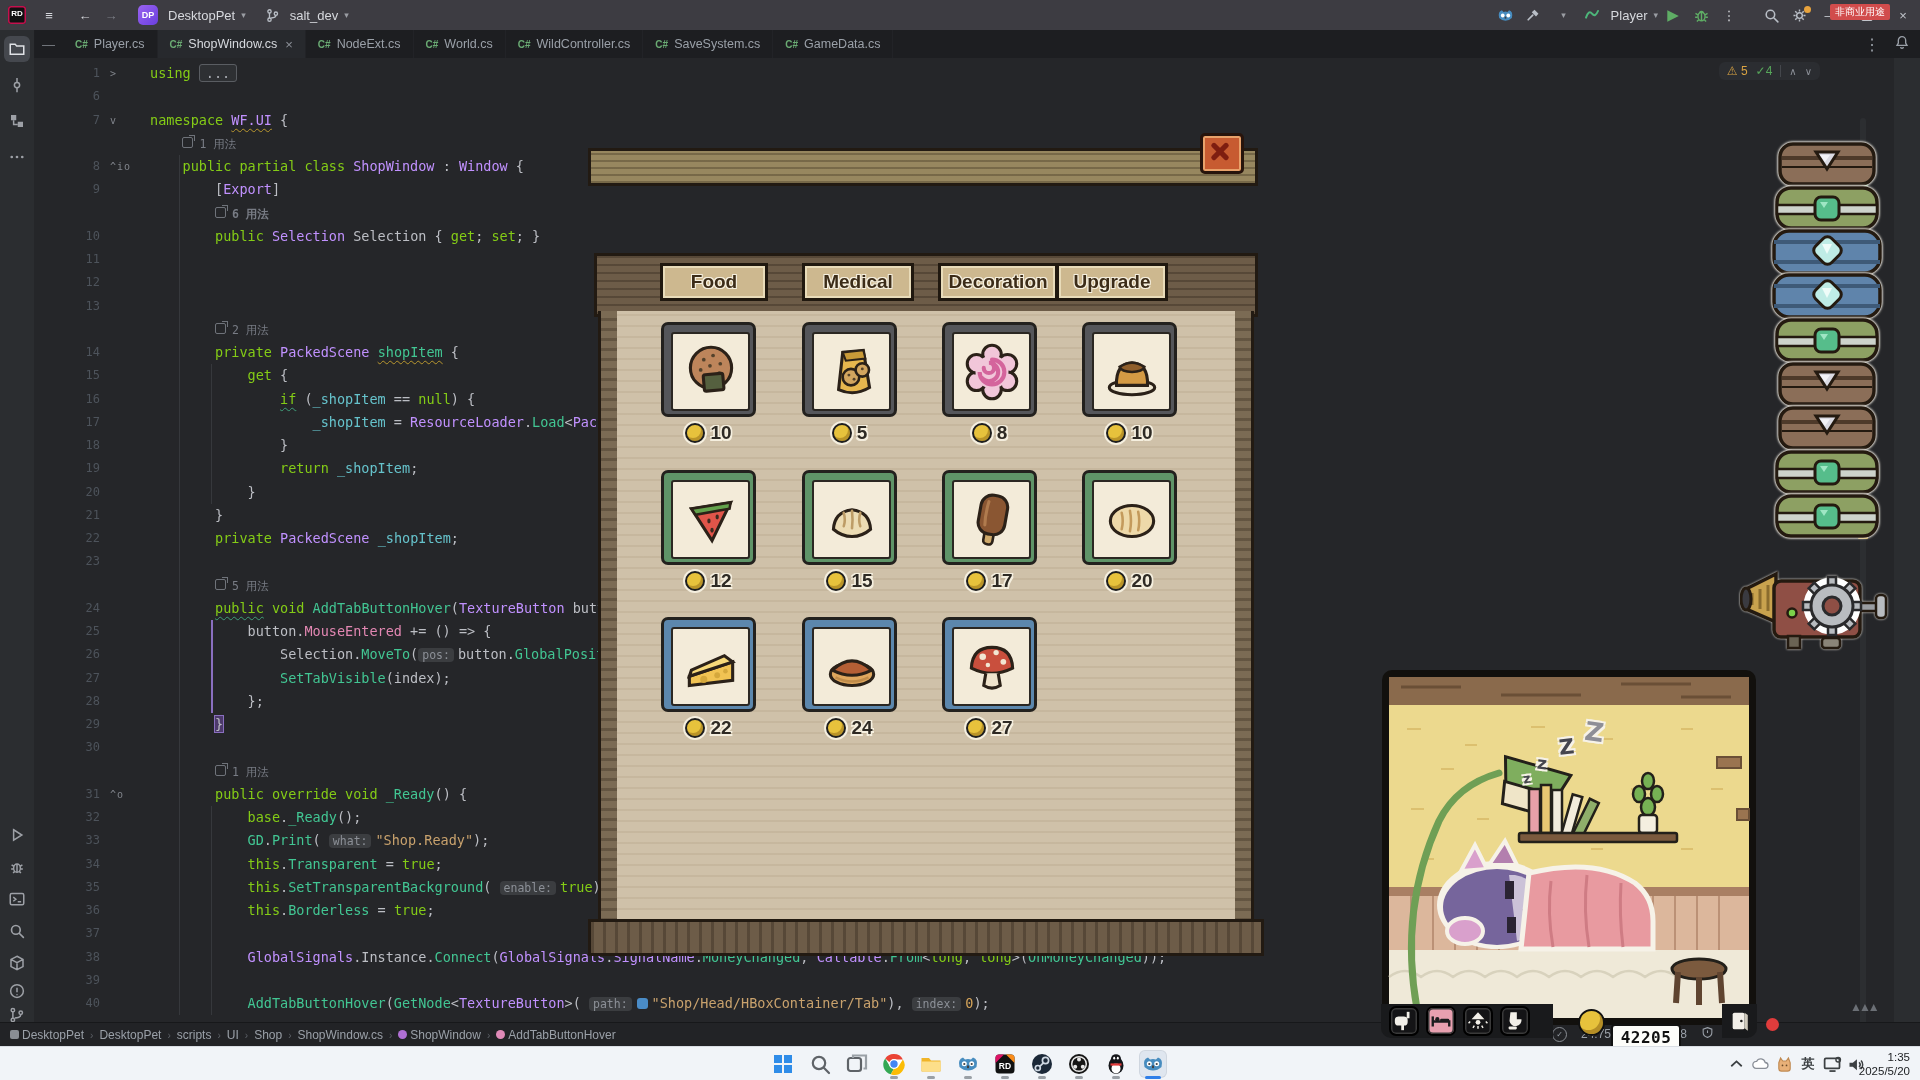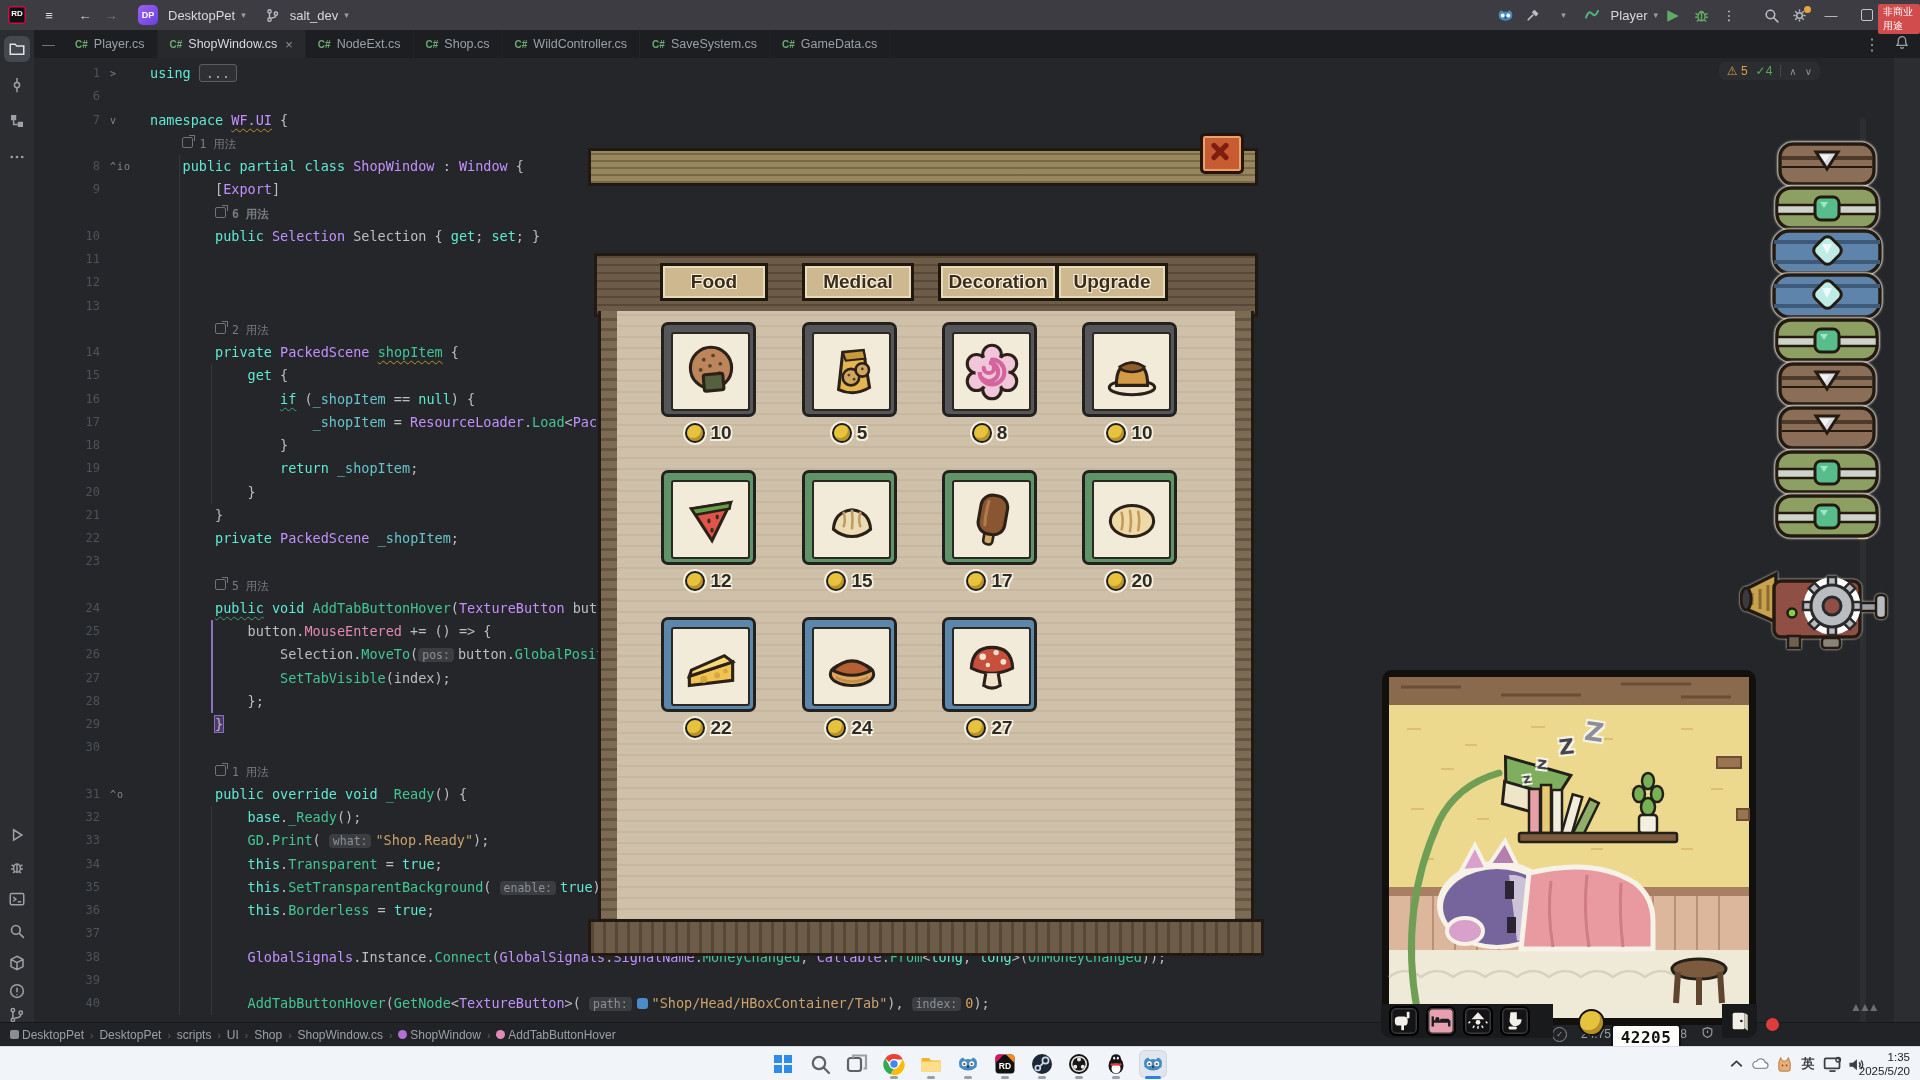--- a/index.html
+++ b/index.html
@@ -34,21 +34,21 @@
   .stripe-ic{position:absolute;left:4px;width:26px;height:26px;display:flex;align-items:center;justify-content:center;color:#9da0a6;border-radius:6px;}
   .stripe-ic.active{background:#45484e;color:#dfe1e5;}
   #rstripe{position:absolute;right:0;top:58px;width:26px;height:964px;background:#2b2d30;border-left:1px solid #1e1f22;}
 
   
   #editor{position:absolute;left:34px;top:58px;width:1860px;height:964px;background:#252629;overflow:hidden;}
   .crow{display:flex;height:23.25px;line-height:23.25px;font-family:"DejaVu Sans Mono",monospace;font-size:13.5px;}
   .ln{width:66px;flex:none;text-align:right;padding-right:6px;color:#4d535b;font-size:12px;}
   .gut{width:40px;flex:none;color:#80848b;font-size:10px;padding-left:4px;letter-spacing:1px;}
   .cl{white-space:pre;color:#bcbec4;}
-  .k{color:#5eead4}.t{color:#C191FF}.m{color:#42C693}.f{color:#66C3CC}.e{color:#E287B2}
+  .k{color:#84cc16}.t{color:#C191FF}.m{color:#42C693}.f{color:#66C3CC}.e{color:#E287B2}
   .s{color:#C9A26D}.n{color:#D5A45A}.p{color:#BCBEC4}
   .h{background:#3b3d40;color:#8c9097;border-radius:4px;padding:0 4px;margin-right:4px;font-size:11.5px;}
   .fd{border:1px solid #5a5d62;border-radius:3px;background:#2e3033;color:#a9acb2;padding:0 6px;}
   .ni{display:inline-block;width:11px;height:11px;background:#4a8cc7;border-radius:3px;margin:0 4px -1px 1px;}
   .sqy{text-decoration:underline wavy #b8962e 1px;text-underline-offset:3px;}
   .sqg{text-decoration:underline wavy #3f9e7a 1px;text-underline-offset:3px;}
   .bhl{background:#4d3a6b;outline:1px solid #8a6fc0;}
   .u{color:#787c85;font-size:11.5px;font-family:"DejaVu Sans Mono",monospace;}
   .uic{display:inline-block;width:9px;height:9px;border:1px solid #6f737a;border-radius:2px;margin-right:6px;position:relative;top:0px;}
   .uic:after{content:"";position:absolute;right:-3px;top:-3px;width:5px;height:5px;border-top:1px solid #6f737a;border-right:1px solid #6f737a;}
@@ -61,21 +61,21 @@
   #scrolltrack{position:absolute;right:28px;top:60px;width:6px;height:950px;background:#2c2e31;border-radius:3px;}
   .smark{position:absolute;width:10px;height:3px;border-radius:1px;right:26px;}
 
   
   #statusbar{position:absolute;left:0;top:1022px;width:1920px;height:24px;background:#222326;border-top:1px solid #17181a;display:flex;align-items:center;font-size:12px;color:#9aa0a8;}
   #breadcrumbs{display:flex;align-items:center;gap:6px;padding-left:10px;}
   .bc-sep{color:#5c6066;font-size:10px;}
   .bc-ic{display:inline-block;width:9px;height:9px;border-radius:2px;margin-right:3px;}
   #sb-right{position:absolute;left:1550px;top:0;height:24px;display:flex;align-items:center;gap:14px;}
   .sb-check{width:13px;height:13px;border:1px solid #8a8e94;border-radius:50%;display:flex;align-items:center;justify-content:center;font-size:8px;color:#9aa0a8;}
-  #license-badge{position:absolute;left:1830px;top:4px;background:#d14c4c;color:#fff;font-size:10px;border-radius:2px;padding:1px 5px;margin-left:48px;}
+  #license-badge{position:absolute;left:1830px;top:4px;background:#d14c4c;color:#fff;font-size:10px;border-radius:2px;padding:1px 5px;}
   #mountains{position:absolute;left:1850px;top:1000px;color:#6b6f75;font-size:12px;letter-spacing:-3px;z-index:5;}
 
   
   #taskbar{position:absolute;left:0;top:1046px;width:1920px;height:34px;background:#f1f4f8;border-top:1px solid #d9dde3;z-index:90;}
   .tk-ic{position:absolute;top:4px;width:26px;height:26px;display:flex;align-items:center;justify-content:center;border-radius:5px;}
   .tk-ic.running:after{content:"";position:absolute;bottom:-2px;left:9px;width:8px;height:3px;border-radius:2px;background:#9aa0a6;}
   .tk-ic.active{background:#dfe6ef;box-shadow:0 0 0 1px #cfd6df;}
   .tk-ic.active:after{content:"";position:absolute;bottom:-2px;left:5px;width:16px;height:3px;border-radius:2px;background:#2f7fe8;}
   .tray-ic{position:absolute;top:5px;width:24px;height:24px;display:flex;align-items:center;justify-content:center;color:#3c4043;}
   #clock{position:absolute;right:10px;top:3px;text-align:right;font-size:11.5px;color:#1b1d20;line-height:14px;}
@@ -214,21 +214,21 @@
           <span class="csharp">C#</span>
           <span class="tlabel">ShopWindow.cs</span>
           <span class="tclose">×</span>
         </div>
         <div class="tab">
           <span class="csharp">C#</span>
           <span class="tlabel">NodeExt.cs</span>
         </div>
         <div class="tab">
           <span class="csharp">C#</span>
-          <span class="tlabel">Shop.cs</span>
+          <span class="tlabel">World.cs</span>
         </div>
         <div class="tab">
           <span class="csharp">C#</span>
           <span class="tlabel">WildController.cs</span>
         </div>
         <div class="tab">
           <span class="csharp">C#</span>
           <span class="tlabel">SaveSystem.cs</span>
         </div>
         <div class="tab">

